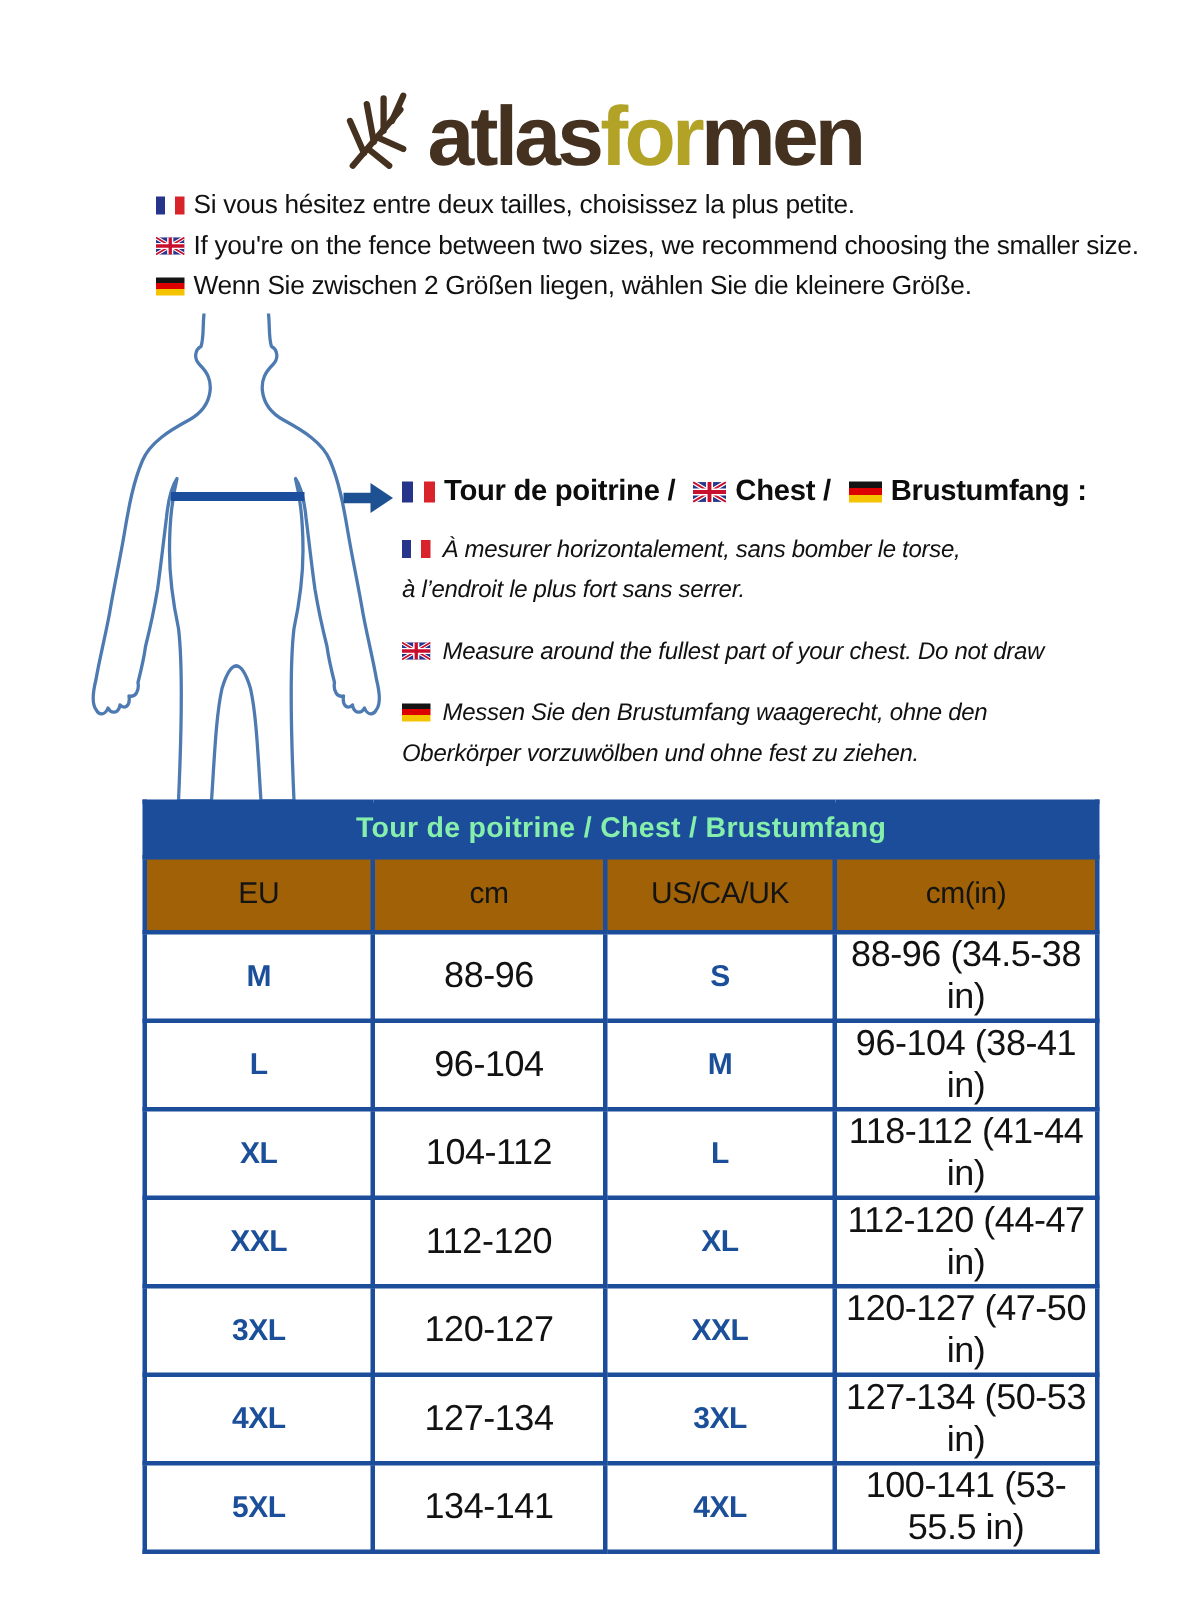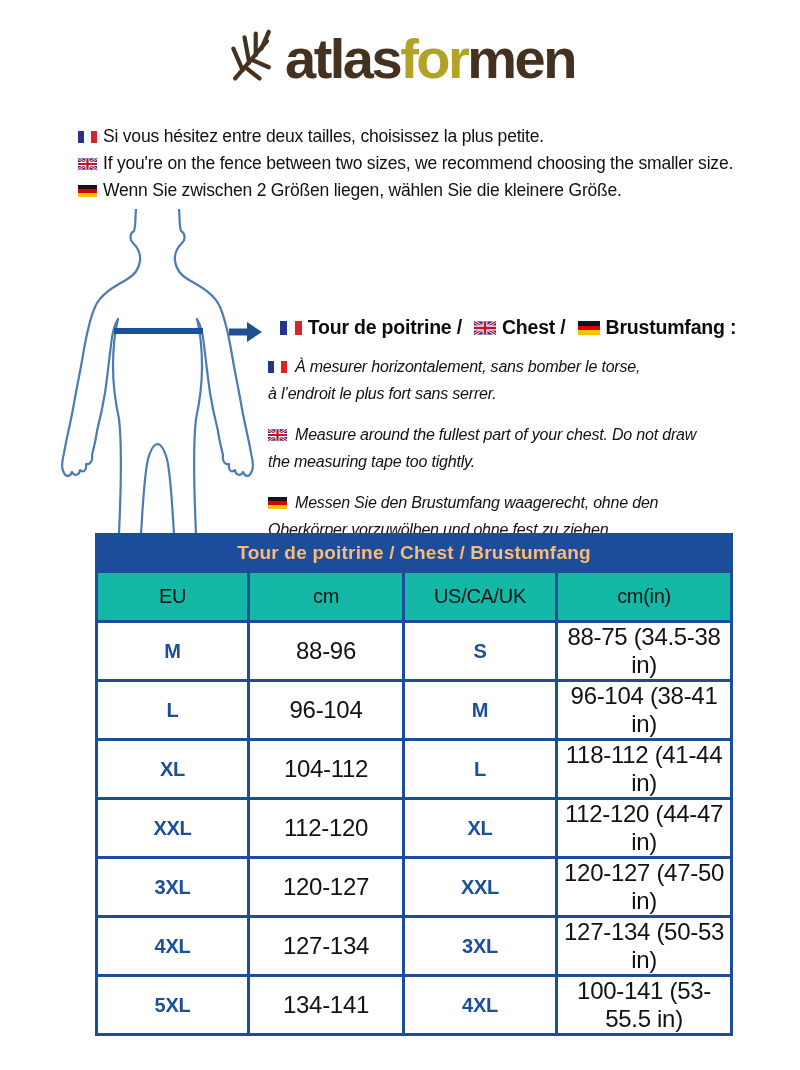--- a/index.html
+++ b/index.html
@@ -2,48 +2,48 @@
 <html><head>
 <meta charset="utf-8">
 <style>
   html,body{margin:0;padding:0;}
   body{
     width:800px;height:1070px;position:relative;background:#ffffff;
     font-family:"Liberation Sans","DejaVu Sans",sans-serif;color:#161616;
     overflow:hidden;
   }
   
-  .logo{position:absolute;left:224px;top:26px;height:66px;display:flex;align-items:center;gap:5px;}
+  .logo{position:absolute;left:224px;top:58px;height:66px;display:flex;align-items:center;gap:5px;}
   .logo-text{font-size:56px;font-weight:bold;letter-spacing:-2.5px;line-height:1;white-space:nowrap;}
   .logo-brown{color:#45311f;}
   .logo-olive{color:#b2a226;}
   
   .flag{display:inline-block;width:19px;height:12px;vertical-align:-1px;margin-right:6px;flex:none;}
   .flag-fr{background:linear-gradient(90deg,#26348b 0 33.3%,#ffffff 33.3% 66.6%,#d8232a 66.6% 100%);}
   .flag-de{background:linear-gradient(#141414 0 33.3%,#dd0000 33.3% 66.6%,#f5c400 66.6% 100%);}
   .flag-gb svg{display:block;width:100%;height:100%;}
   .flag-lg{width:22px;height:14px;}
   
   .notes{position:absolute;left:78px;top:123px;width:680px;}
-  .note-line{font-size:17.5px;line-height:27px;letter-spacing:-0.2px;color:#111;white-space:nowrap;display:flex;align-items:center;}
+  .note-line{font-size:17.5px;line-height:27px;letter-spacing:-0.2px;color:#111;white-space:nowrap;display:flex;align-items:center;margin-left:26px;}
   
   .figure-wrap{position:absolute;left:55px;top:209px;width:205px;height:325px;}
   .chest-bar{position:absolute;left:114px;top:328px;width:89px;height:6px;background:#1b4e9c;}
   .arrow{position:absolute;left:227px;top:321px;width:36px;height:22px;}
   
   .measure{position:absolute;left:268px;top:316px;width:480px;}
-  .measure h2{margin:0;font-size:19.5px;font-weight:bold;letter-spacing:-0.2px;color:#0d0d0d;display:flex;align-items:center;white-space:nowrap;justify-content:center;}
+  .measure h2{margin:0;font-size:19.5px;font-weight:bold;letter-spacing:-0.2px;color:#0d0d0d;display:flex;align-items:center;white-space:nowrap;}
   .measure h2 .sep{margin:0 6px 0 6px;}
   .measure p{margin:14px 0 0 0;font-size:16px;line-height:27px;letter-spacing:-0.2px;color:#111;font-style:italic;}
   .measure p .flag{margin-right:8px;}
   
   .size-table{position:absolute;left:95px;top:533px;width:635px;border-collapse:collapse;table-layout:fixed;}
   .size-table td{border:3px solid #1b4d9b;text-align:center;padding:0;}
-  .banner-cell{background:#1b4d9b;color:#fdba74;font-weight:bold;font-size:19px;height:34px;letter-spacing:0.2px;}
-  .head-row td{height:47px;font-size:20px;background:#14b8a6;color:#141414;letter-spacing:-0.3px;}
+  .banner-cell{background:#1b4d9b;color:#86efac;font-weight:bold;font-size:19px;height:34px;letter-spacing:0.2px;}
+  .head-row td{height:47px;font-size:20px;background:#a16207;color:#141414;letter-spacing:-0.3px;}
   .data-row td{height:49px;font-size:24px;letter-spacing:-0.3px;color:#121212;background:#ffffff;}
   .data-row td.blue{color:#1c4f99;font-weight:bold;font-size:20px;}
 </style>
 </head>
 <body>
 
 <div class="logo">
   <span>
     <svg width="56" height="58" viewBox="0 0 60 62">
       <g stroke="#45311f" stroke-width="4.5" stroke-linecap="round" fill="none">
@@ -144,21 +144,21 @@
     <span class="flag flag-lg flag-de"></span>
     <span>Brustumfang :</span>
   </h2>
   <p><span class="flag flag-fr"></span><span>À mesurer horizontalement, sans bomber le torse,</span><br><span>à l’endroit le plus fort sans serrer.</span></p>
   <p><span class="flag flag-gb"><svg viewBox="0 0 60 36">
           <rect width="60" height="36" fill="#26348b"></rect>
           <path d="M0,0 60,36 M60,0 0,36" stroke="#fff" stroke-width="8"></path>
           <path d="M0,0 60,36 M60,0 0,36" stroke="#c8102e" stroke-width="3.5"></path>
           <path d="M30,0 V36 M0,18 H60" stroke="#fff" stroke-width="13"></path>
           <path d="M30,0 V36 M0,18 H60" stroke="#c8102e" stroke-width="7"></path>
-        </svg></span><span>Measure around the fullest part of your chest. Do not draw</span><br><span>the measuring tape too tightly.</span></p>
+        </svg></span><span>Measure around the fullest part of your chest. Do not draw</span><br></p>
   <p><span class="flag flag-de"></span><span>Messen Sie den Brustumfang waagerecht, ohne den</span><br><span>Oberkörper vorzuwölben und ohne fest zu ziehen.</span></p>
 </div>
 
 <table class="size-table">
   <colgroup>
       <col style="width:152px">
       <col style="width:155px">
       <col style="width:153px">
       <col style="width:175px">
     </colgroup>
@@ -169,21 +169,21 @@
   <tr class="head-row">
     <td>EU</td>
     <td>cm</td>
     <td>US/CA/UK</td>
     <td>cm(in)</td>
   </tr>
   <tr class="data-row">
     <td class="blue">M</td>
     <td>88-96</td>
     <td class="blue">S</td>
-    <td>88-75 (34.5-38 in)</td>
+    <td>88-96 (34.5-38 in)</td>
   </tr>
   <tr class="data-row">
     <td class="blue">L</td>
     <td>96-104</td>
     <td class="blue">M</td>
     <td>96-104 (38-41 in)</td>
   </tr>
   <tr class="data-row">
     <td class="blue">XL</td>
     <td>104-112</td>

